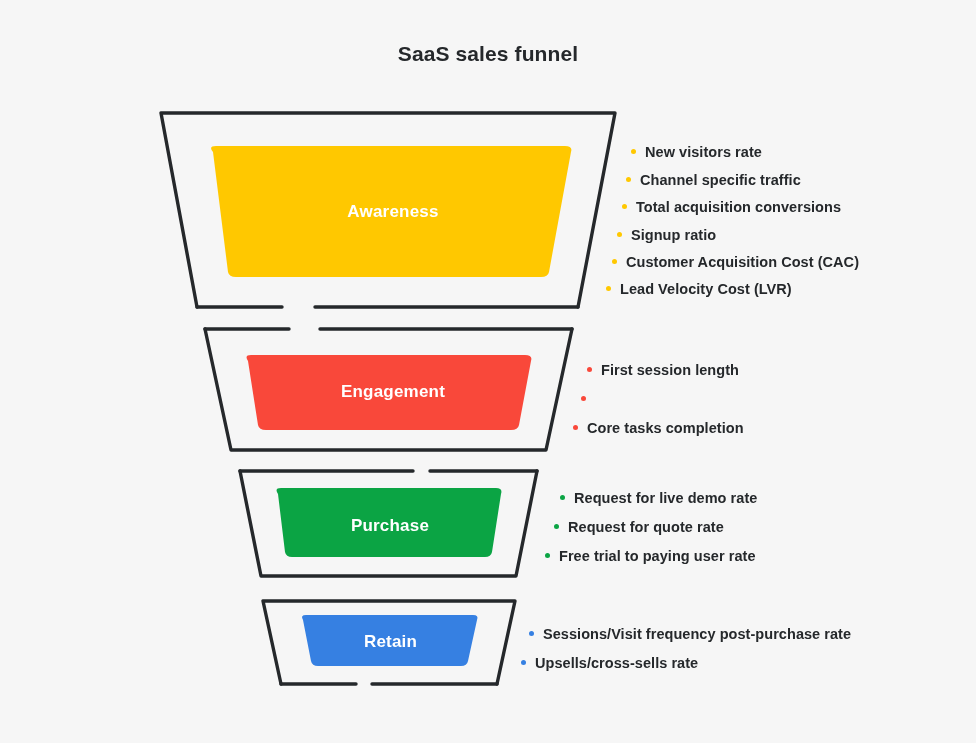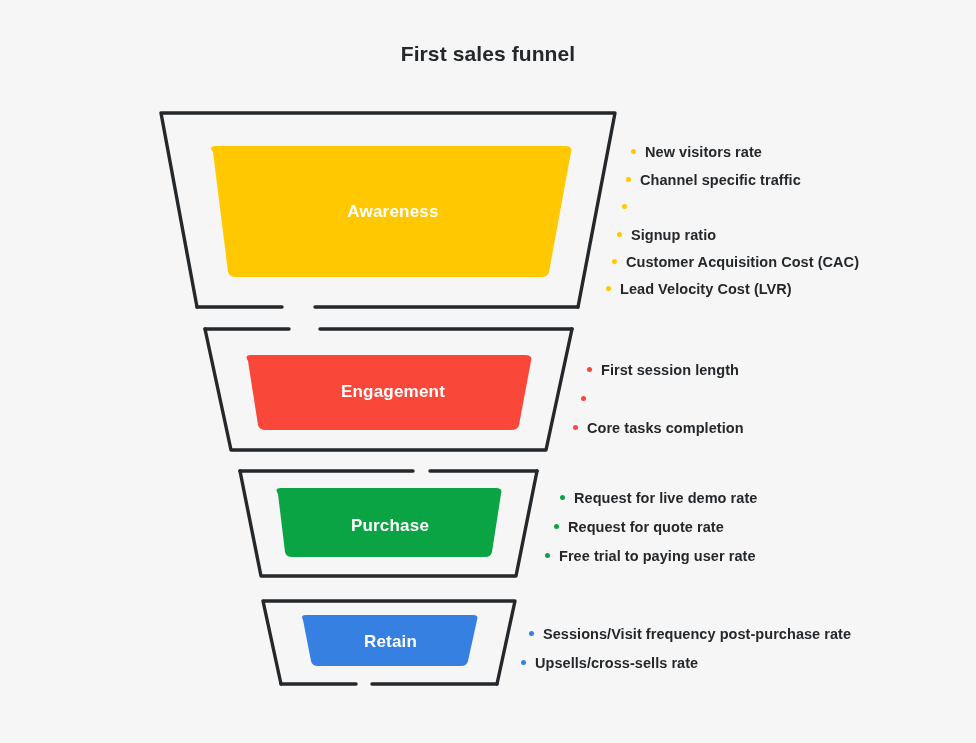--- a/index.html
+++ b/index.html
@@ -72,21 +72,21 @@
   .metric-text {
     display: inline-block;
     vertical-align: middle;
   }
 </style>
 </head>
 <body>
 
 <div id="canvas">
 
-  <div id="funnel-title">First sales funnel</div>
+  <div id="funnel-title">SaaS sales funnel</div>
 
   <svg id="funnel-svg" viewBox="0 0 976 743">
 
     <g>
 
       <path d="M 197,307 L 161,113 L 615,113 L 578,307" fill="none" stroke="#25282b" stroke-width="3.4" stroke-linecap="round" stroke-linejoin="round"></path>
 
       <path d="M 197,307 L 282,307" fill="none" stroke="#25282b" stroke-width="3.4" stroke-linecap="round"></path>
 
       <path d="M 315,307 L 578,307" fill="none" stroke="#25282b" stroke-width="3.4" stroke-linecap="round"></path>
@@ -134,21 +134,21 @@
   <div class="stage-label" style="left:285px; top:516px; width:210px;">Purchase</div>
 
   <div class="metric-list">
     <div class="metric-item" style="left:631px; top:144px;">
       <span class="metric-dot" style="background:#ffc800;"></span><span class="metric-text">New visitors rate</span>
     </div>
     <div class="metric-item" style="left:626px; top:172px;">
       <span class="metric-dot" style="background:#ffc800;"></span><span class="metric-text">Channel specific traffic</span>
     </div>
     <div class="metric-item" style="left:622px; top:199px;">
-      <span class="metric-dot" style="background:#ffc800;"></span>
+      <span class="metric-dot" style="background:#ffc800;"></span><span class="metric-text">Total acquisition conversions</span>
     </div>
     <div class="metric-item" style="left:617px; top:227px;">
       <span class="metric-dot" style="background:#ffc800;"></span><span class="metric-text">Signup ratio</span>
     </div>
     <div class="metric-item" style="left:612px; top:254px;">
       <span class="metric-dot" style="background:#ffc800;"></span><span class="metric-text">Customer Acquisition Cost (CAC)</span>
     </div>
     <div class="metric-item" style="left:606px; top:281px;">
       <span class="metric-dot" style="background:#ffc800;"></span><span class="metric-text">Lead Velocity Cost (LVR)</span>
     </div>

